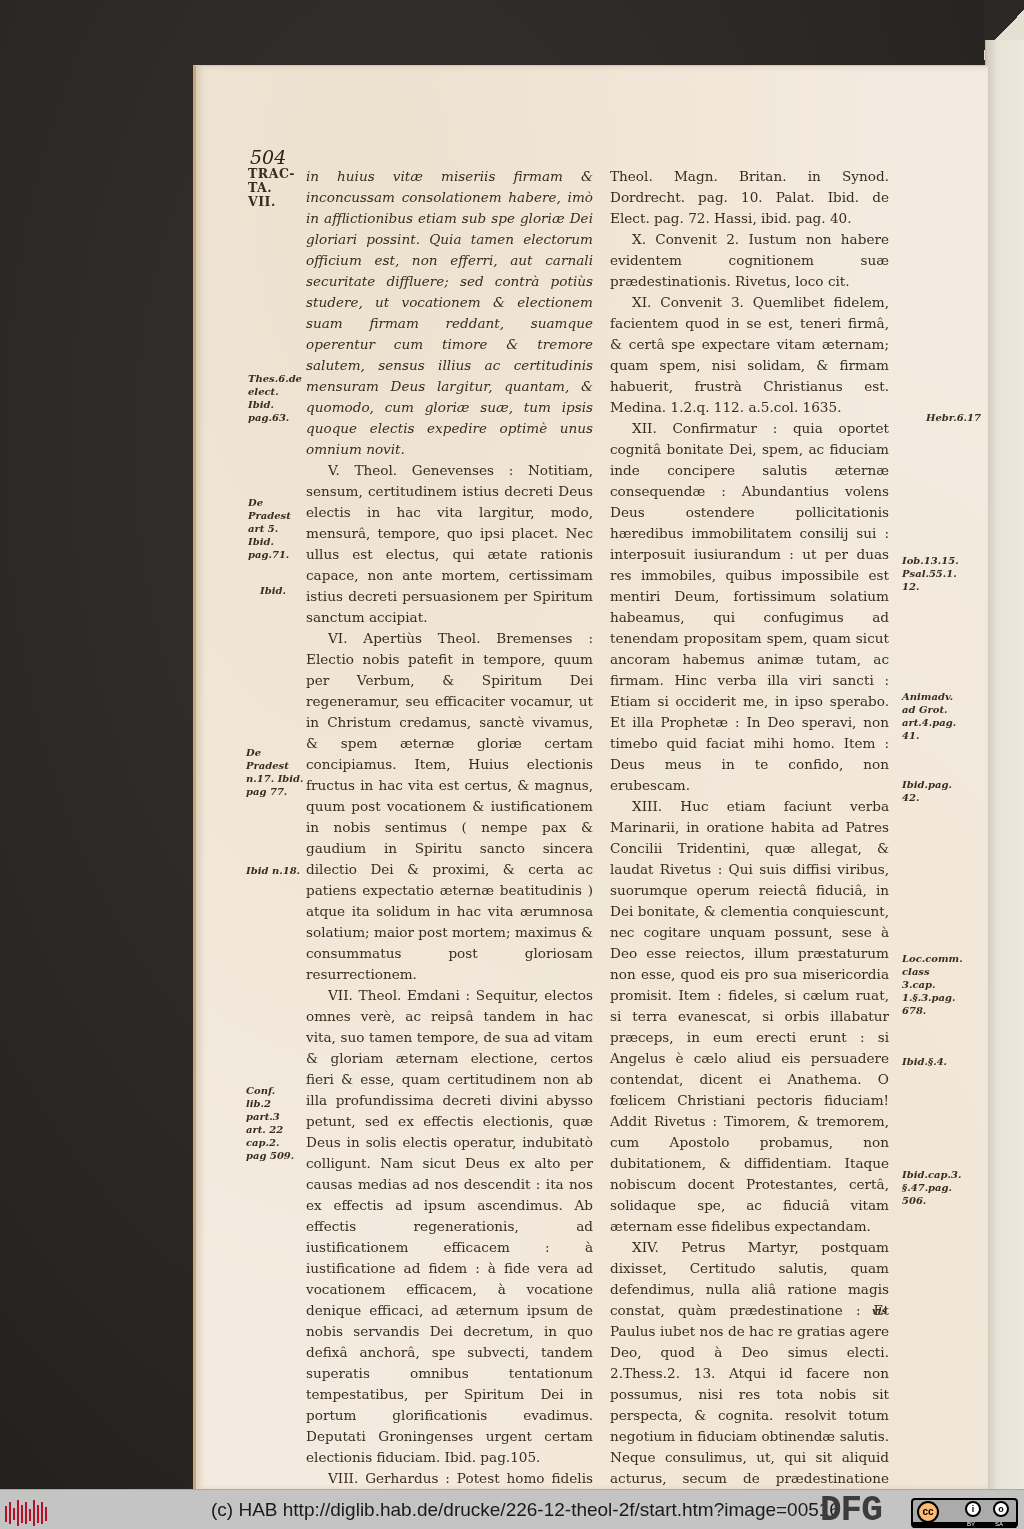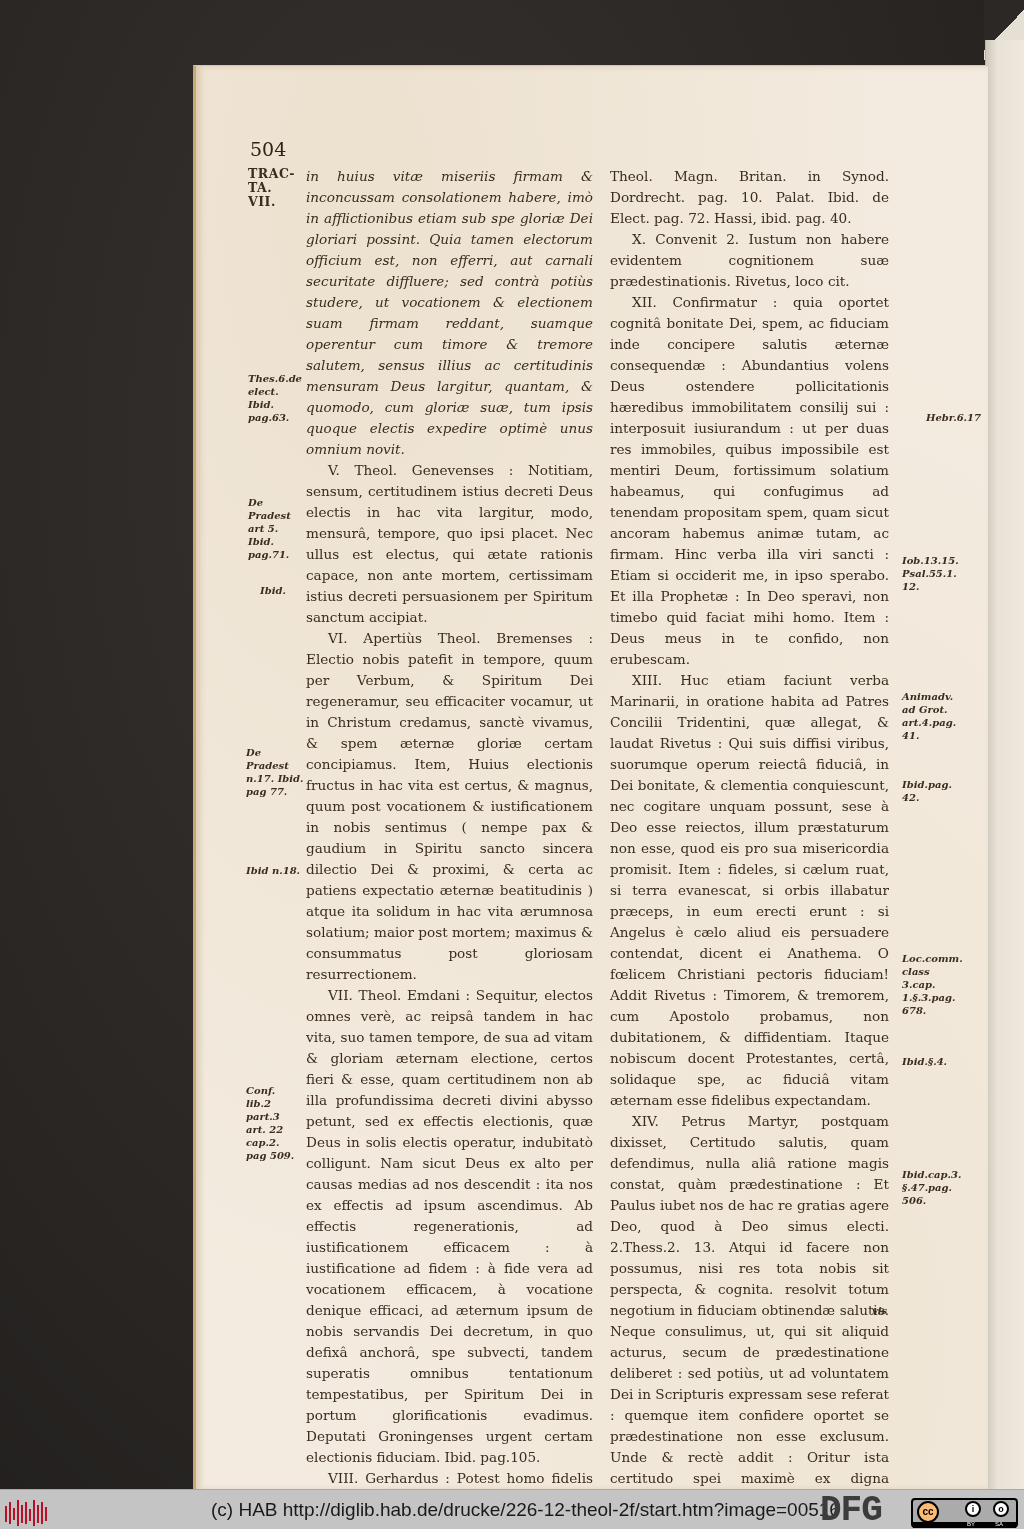--- a/index.html
+++ b/index.html
@@ -28,21 +28,21 @@
       radial-gradient(ellipse at 20% 10%, rgba(230,215,190,0.5) 0%, rgba(243,235,223,0) 60%),
       radial-gradient(ellipse at 80% 90%, rgba(235,222,200,0.45) 0%, rgba(243,235,223,0) 55%);
     border-left:3px solid #c9a878;
     border-top:1px solid #d9c6a6;
     box-shadow: inset 4px 0 6px rgba(160,120,70,0.25);
   }
   .running-head {
     position:absolute; left:250px; top:138px; width:530px; height:28px;
     color:#2e2217;
   }
-  .folio { position:absolute; left:0; top:0; font-size:19px; }
+  .folio { position:absolute; left:0; top:8px; font-size:19px;font-style:italic; }
   .head-title {
     position:absolute; left:100px; top:0; font-size:22px; letter-spacing:9px;
   }
   .col {
     position:absolute; top:166px; color:#3a2c1e;
     font-size:13.6px; line-height:21px;
   }
   .col-left { left:306px; width:287px; }
   .col-right { left:610px; width:279px; }
   .col p { margin:0; text-align:justify; }
@@ -112,20 +112,21 @@
   <p class="para">V. Theol. Genevenses : Notitiam, sensum, certitudinem istius decreti Deus electis in hac vita largitur, modo, mensurâ, tempore, quo ipsi placet. Nec ullus est electus, qui ætate rationis capace, non ante mortem, certissimam istius decreti persuasionem per Spiritum sanctum accipiat.</p>
   <p class="para">VI. Apertiùs Theol. Bremenses : Electio nobis patefit in tempore, quum per Verbum, &amp; Spiritum Dei regeneramur, seu efficaciter vocamur, ut in Christum credamus, sanctè vivamus, &amp; spem æternæ gloriæ certam concipiamus. Item, Huius electionis fructus in hac vita est certus, &amp; magnus, quum post vocationem &amp; iustificationem in nobis sentimus ( nempe pax &amp; gaudium in Spiritu sancto sincera dilectio Dei &amp; proximi, &amp; certa ac patiens expectatio æternæ beatitudinis ) atque ita solidum in hac vita ærumnosa solatium; maior post mortem; maximus &amp; consummatus post gloriosam resurrectionem.</p>
   <p class="para">VII. Theol. Emdani : Sequitur, electos omnes verè, ac reipsâ tandem in hac vita, suo tamen tempore, de sua ad vitam &amp; gloriam æternam electione, certos fieri &amp; esse, quam certitudinem non ab illa profundissima decreti divini abysso petunt, sed ex effectis electionis, quæ Deus in solis electis operatur, indubitatò colligunt. Nam sicut Deus ex alto per causas medias ad nos descendit : ita nos ex effectis ad ipsum ascendimus. Ab effectis regenerationis, ad iustificationem efficacem : à iustificatione ad fidem : à fide vera ad vocationem efficacem, à vocatione denique efficaci, ad æternum ipsum de nobis servandis Dei decretum, in quo defixâ anchorâ, spe subvecti, tandem superatis omnibus tentationum tempestatibus, per Spiritum Dei in portum glorificationis evadimus. Deputati Groningenses urgent certam electionis fiduciam. Ibid. pag.105.</p>
   <p class="para">VIII. Gerhardus : Potest homo fidelis de electione sua esse certus. Posteà; Distinguendum inter fiduciam Spiritus, quæ coniuncta est cum timore filiali, &amp; securitatem carnalem, quæ excludit Dei timorem. Illam stabilimus, hanc improbamus.</p>
 
 </div>
 
 <div class="col col-right">
   <p>Theol. Magn. Britan. in Synod. Dordrecht. pag. 10. Palat. Ibid. de Elect. pag. 72. Hassi, ibid. pag. 40.</p>
   <p class="para">X. Convenit 2. Iustum non habere evidentem cognitionem suæ prædestinationis. Rivetus, loco cit.</p>
+  <p class="para">XI. Convenit 3. Quemlibet fidelem, facientem quod in se est, teneri firmâ, &amp; certâ spe expectare vitam æternam; quam spem, nisi solidam, &amp; firmam habuerit, frustrà Christianus est. Medina. 1.2.q. 112. a.5.col. 1635.</p>
   <p class="para">XII. Confirmatur : quia oportet cognitâ bonitate Dei, spem, ac fiduciam inde concipere salutis æternæ consequendæ : Abundantius volens Deus ostendere pollicitationis hæredibus immobilitatem consilij sui : interposuit iusiurandum : ut per duas res immobiles, quibus impossibile est mentiri Deum, fortissimum solatium habeamus, qui confugimus ad tenendam propositam spem, quam sicut ancoram habemus animæ tutam, ac firmam. Hinc verba illa viri sancti : Etiam si occiderit me, in ipso sperabo. Et illa Prophetæ : In Deo speravi, non timebo quid faciat mihi homo. Item : Deus meus in te confido, non erubescam.</p>
   <p class="para">XIII. Huc etiam faciunt verba Marinarii, in oratione habita ad Patres Concilii Tridentini, quæ allegat, &amp; laudat Rivetus : Qui suis diffisi viribus, suorumque operum reiectâ fiduciâ, in Dei bonitate, &amp; clementia conquiescunt, nec cogitare unquam possunt, sese à Deo esse reiectos, illum præstaturum non esse, quod eis pro sua misericordia promisit. Item : fideles, si cælum ruat, si terra evanescat, si orbis illabatur præceps, in eum erecti erunt : si Angelus è cælo aliud eis persuadere contendat, dicent ei Anathema. O fœlicem Christiani pectoris fiduciam! Addit Rivetus : Timorem, &amp; tremorem, cum Apostolo probamus, non dubitationem, &amp; diffidentiam. Itaque nobiscum docent Protestantes, certâ, solidaque spe, ac fiduciâ vitam æternam esse fidelibus expectandam.</p>
   <p class="para">XIV. Petrus Martyr, postquam dixisset, Certitudo salutis, quam defendimus, nulla aliâ ratione magis constat, quàm prædestinatione : Et Paulus iubet nos de hac re gratias agere Deo, quod à Deo simus electi. 2.Thess.2. 13. Atqui id facere non possumus, nisi res tota nobis sit perspecta, &amp; cognita. resolvit totum negotium in fiduciam obtinendæ salutis. Neque consulimus, ut, qui sit aliquid acturus, secum de prædestinatione deliberet : sed potiùs, ut ad voluntatem Dei in Scripturis expressam sese referat : quemque item confidere oportet se prædestinatione non esse exclusum. Unde &amp; rectè addit : Oritur ista certitudo spei maximè ex digna æstimatione, quam per fidem concipimus de constantia Dei, quam nulla nostra indignitas potest deijcere : in quam ab hac fiducia nos abstrahentem si respicimus, debemus contra spem in spem credere, &amp; illa quantum-</p>
 </div>
 
 <div class="margin-note" style="left:902px; top:411px; width:60px;margin-left:24px;">Hebr.6.17</div>
 <div class="margin-note" style="left:902px; top:554px; width:60px;">Iob.13.15. Psal.55.1. 12.</div>
 <div class="margin-note" style="left:902px; top:690px; width:60px;">Animadv. ad Grot. art.4.pag. 41.</div>
 <div class="margin-note" style="left:902px; top:778px; width:60px;">Ibid.pag. 42.</div>
 <div class="margin-note" style="left:902px; top:952px; width:60px;">Loc.comm. class 3.cap. 1.§.3.pag. 678.</div>

